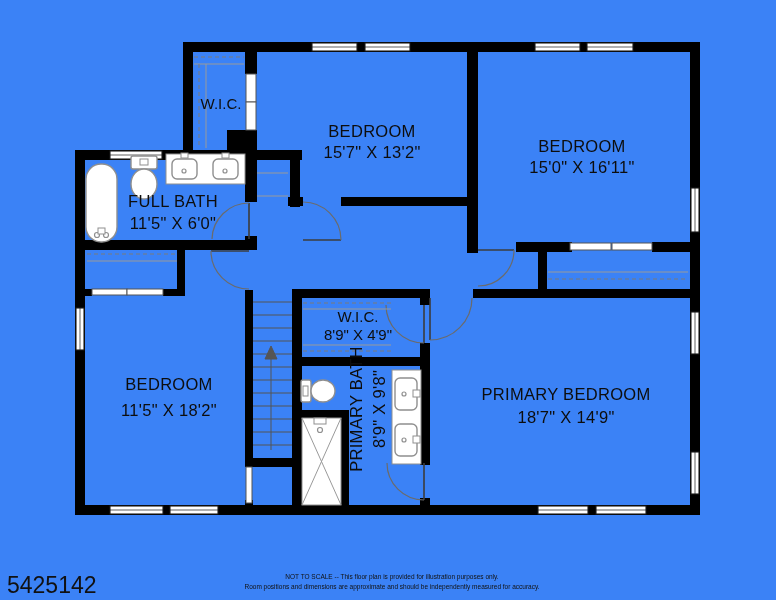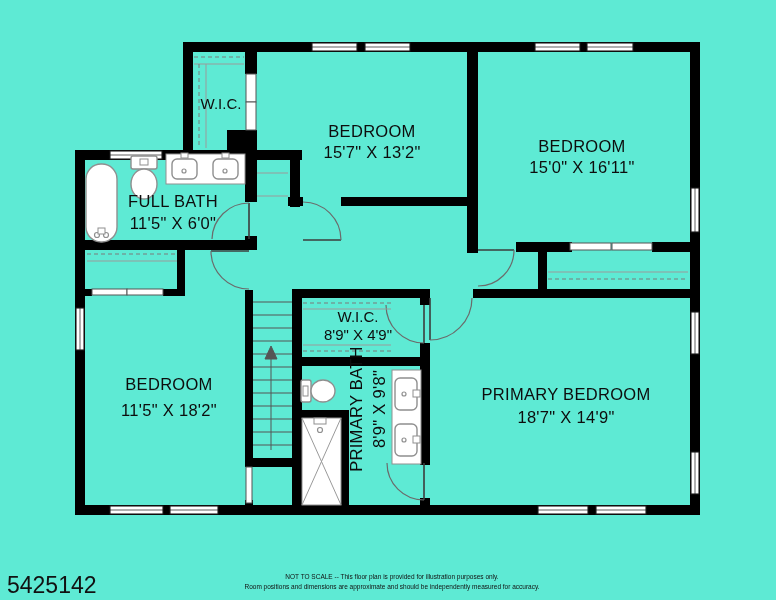--- a/index.html
+++ b/index.html
@@ -1,16 +1,16 @@
 <!DOCTYPE html>
 <html><head>
 <meta charset="utf-8">
 <style>
   html,body{margin:0;padding:0;background:#ffffff;}
-  .stage{position:relative;width:776px;height:600px;background:#5eead4;overflow:hidden;}
+  .stage{position:relative;width:776px;height:600px;background:#3b82f6;overflow:hidden;}
   svg{display:block;}
   .wall{fill:#000000;stroke:none;}
   .win{fill:#ffffff;stroke:#1a1a1a;stroke-width:1.1;}
   .winline{stroke:#1a1a1a;stroke-width:0.7;}
   .door{fill:none;stroke:#6b6b6b;stroke-width:1.2;}
   .leaf{stroke:#3c3c3c;stroke-width:1.6;}
   .fx{fill:#ffffff;stroke:#8f8f8f;stroke-width:1.4;}
   .fxthin{fill:#ffffff;stroke:#8f8f8f;stroke-width:1;}
   .fxdot{fill:none;stroke:#8f8f8f;stroke-width:1.2;}
   .dash{fill:none;stroke:#7a7a7a;stroke-width:1;stroke-dasharray:4 3;}

